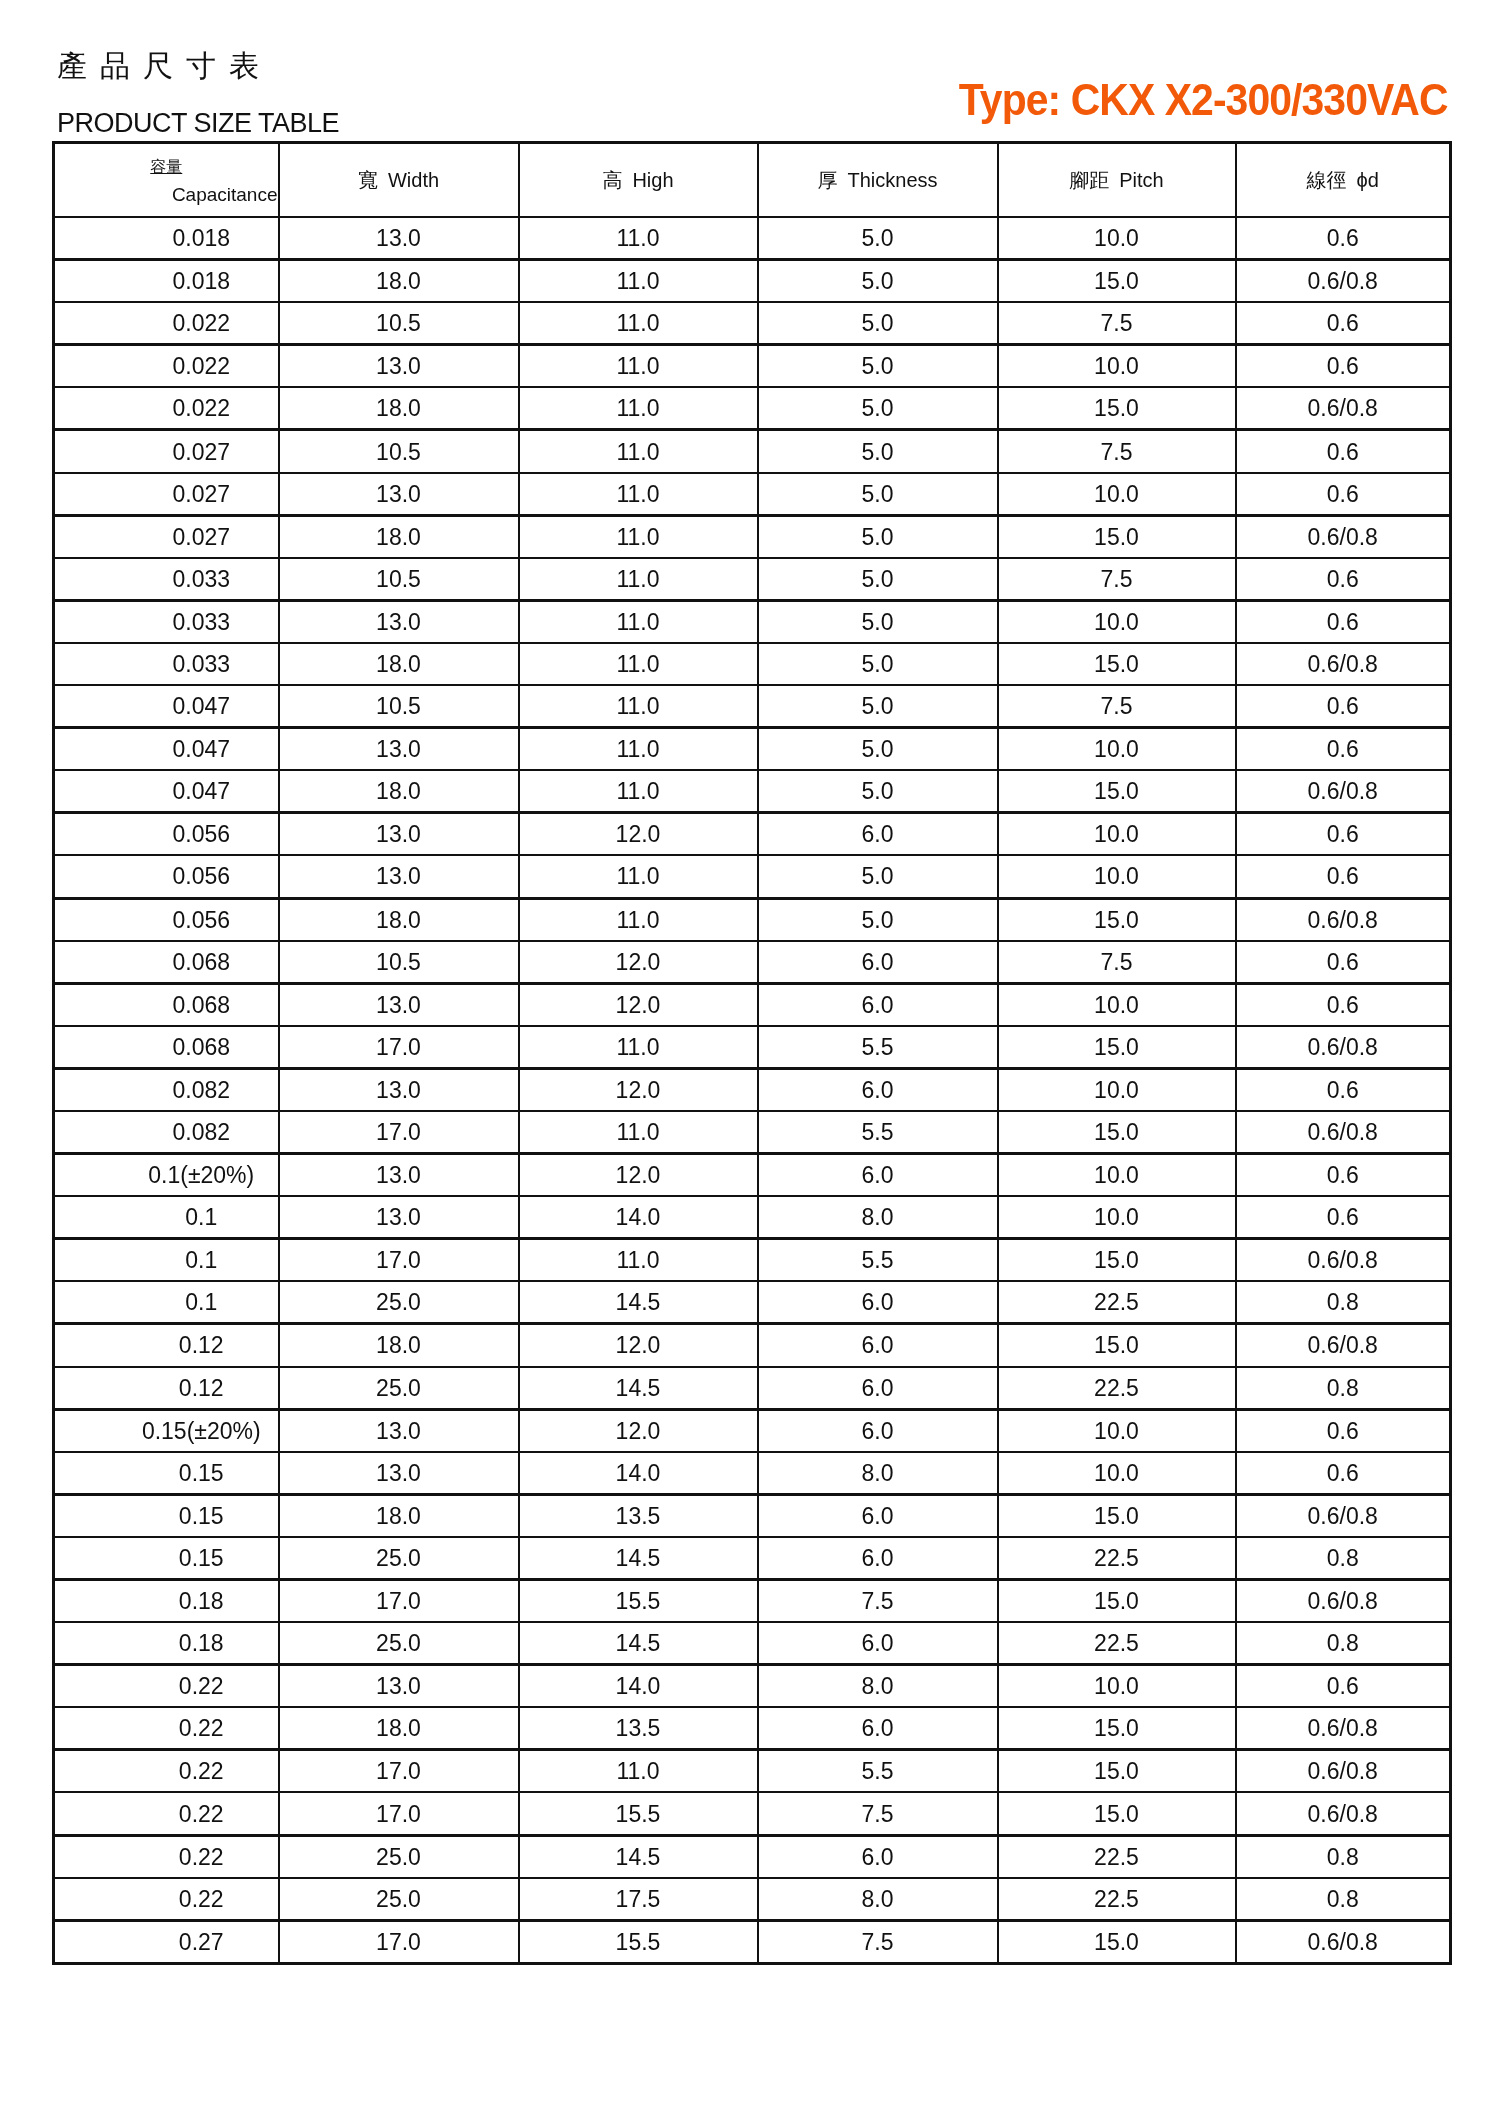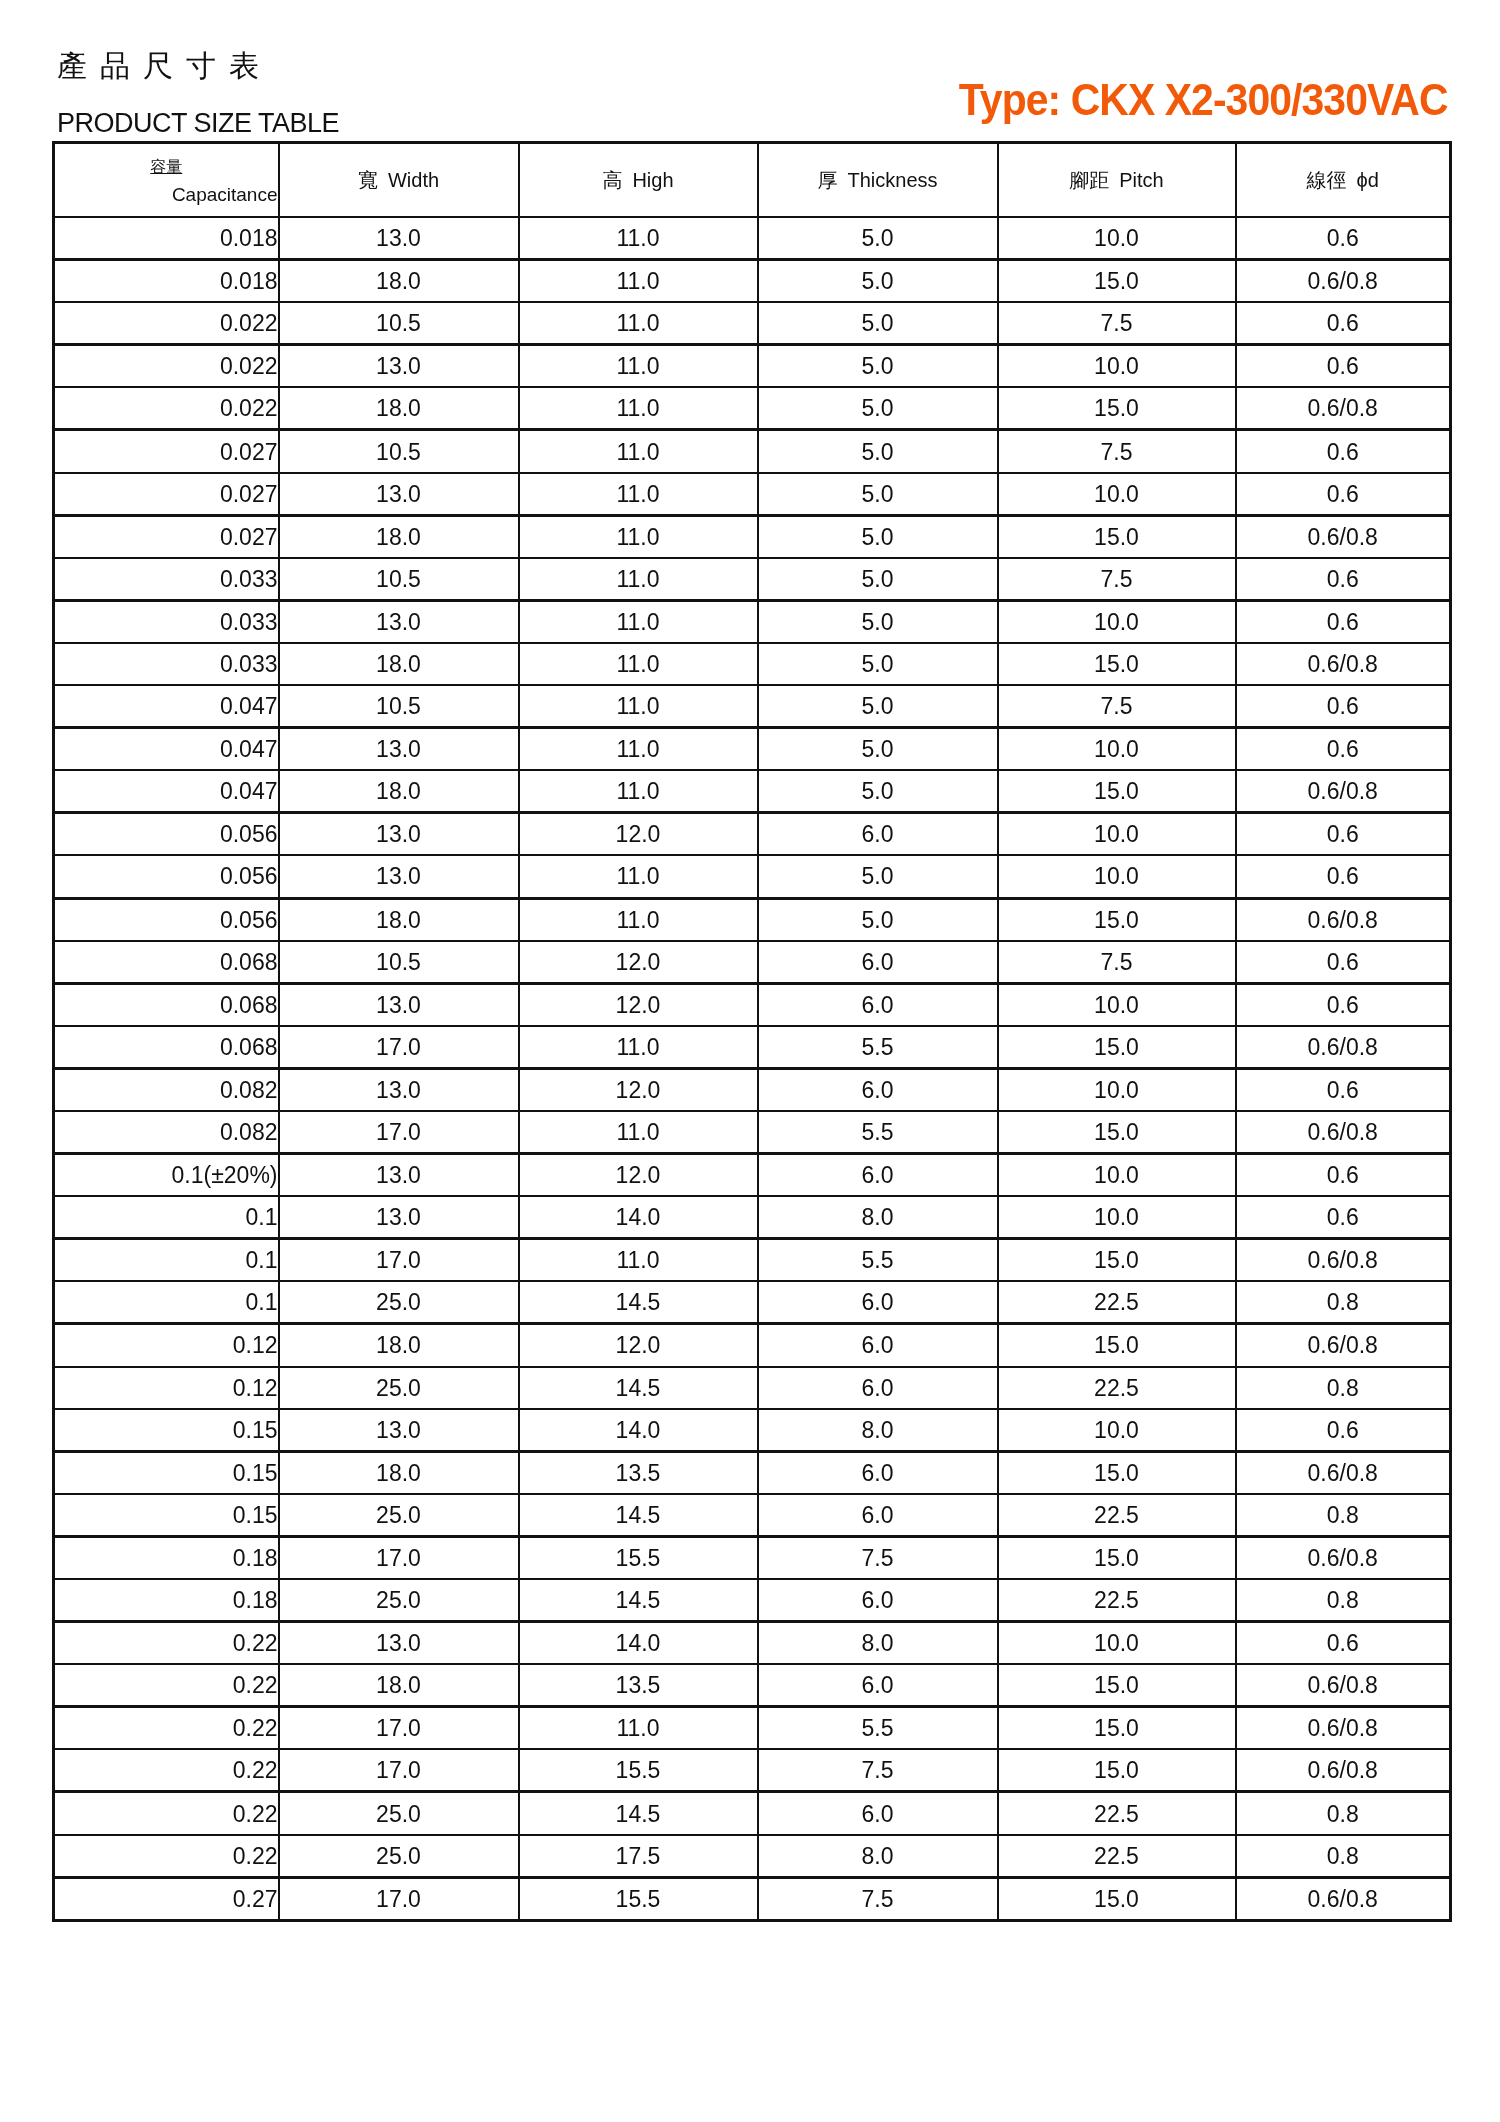--- a/index.html
+++ b/index.html
@@ -11,21 +11,21 @@
   .type-title { position:absolute; right:52px; top:76px; font-size:44px; line-height:48px; font-weight:bold;
                 font-family:"Liberation Sans", sans-serif; letter-spacing:-1px; transform:scaleX(0.93); transform-origin:right center; }
   table.size-table { position:absolute; left:52px; top:141px; width:1397px; border-collapse:collapse;
                      border:3px solid #111; table-layout:fixed; }
   .size-table th, .size-table td { border:2px solid #111; padding:0; text-align:center; font-weight:normal; }
   .size-table th { height:72px; font-size:20px; line-height:26px; font-family:"Liberation Sans", sans-serif; }
   .size-table th .cn { margin-right:10px; }
   .size-table th .cap-cn { display:block; font-size:16px; line-height:30px;text-decoration:underline; }
   .size-table th .cap-en { display:block; font-size:19px; line-height:26px;text-align:right; }
   .size-table td { height:40.1px; font-size:23px; line-height:24px; font-family:"Liberation Sans", sans-serif; }
-  .size-table td.cap { text-align:right; padding-left:70px; }
+  .size-table td.cap { text-align:center; padding-left:70px; }
   .size-table tr.thick td { border-top-width:3px; }
 </style>
 </head>
 <body>
 
 <div class="title-cn">產品尺寸表</div>
 <div class="title-en">PRODUCT SIZE TABLE</div>
 <div class="type-title" style="color: rgb(242, 90, 10);">Type: CKX X2-300/330VAC</div>
 
 <table class="size-table">
@@ -278,20 +278,28 @@
         <td>0.6/0.8</td>
       </tr>
       <tr>
         <td class="cap">0.12</td>
         <td>25.0</td>
         <td>14.5</td>
         <td>6.0</td>
         <td>22.5</td>
         <td>0.8</td>
       </tr>
+      <tr class="thick">
+        <td class="cap">0.15(±20%)</td>
+        <td>13.0</td>
+        <td>12.0</td>
+        <td>6.0</td>
+        <td>10.0</td>
+        <td>0.6</td>
+      </tr>
       <tr>
         <td class="cap">0.15</td>
         <td>13.0</td>
         <td>14.0</td>
         <td>8.0</td>
         <td>10.0</td>
         <td>0.6</td>
       </tr>
       <tr class="thick">
         <td class="cap">0.15</td>

